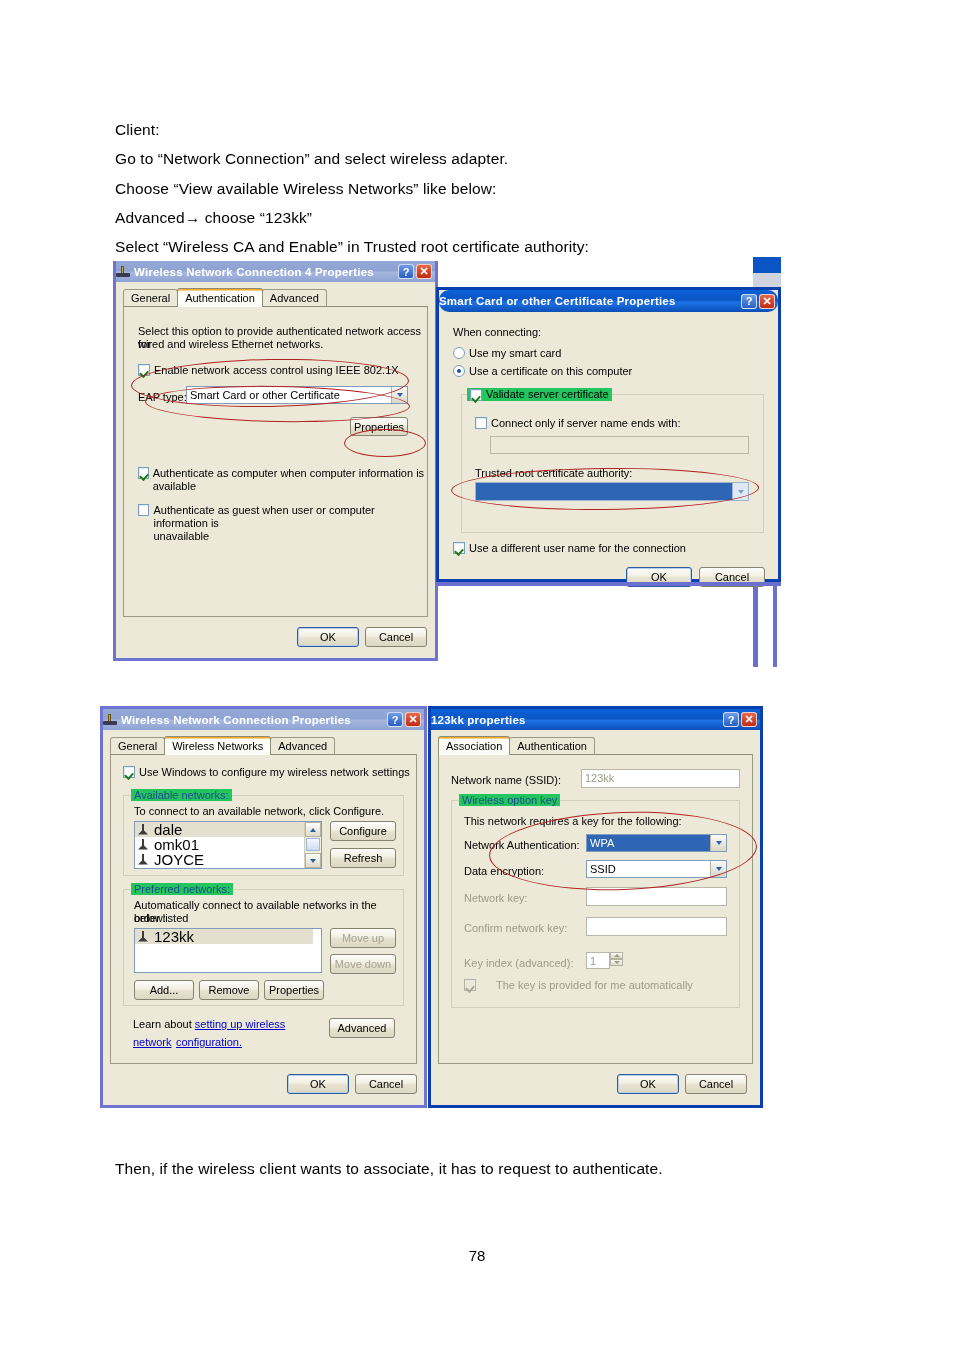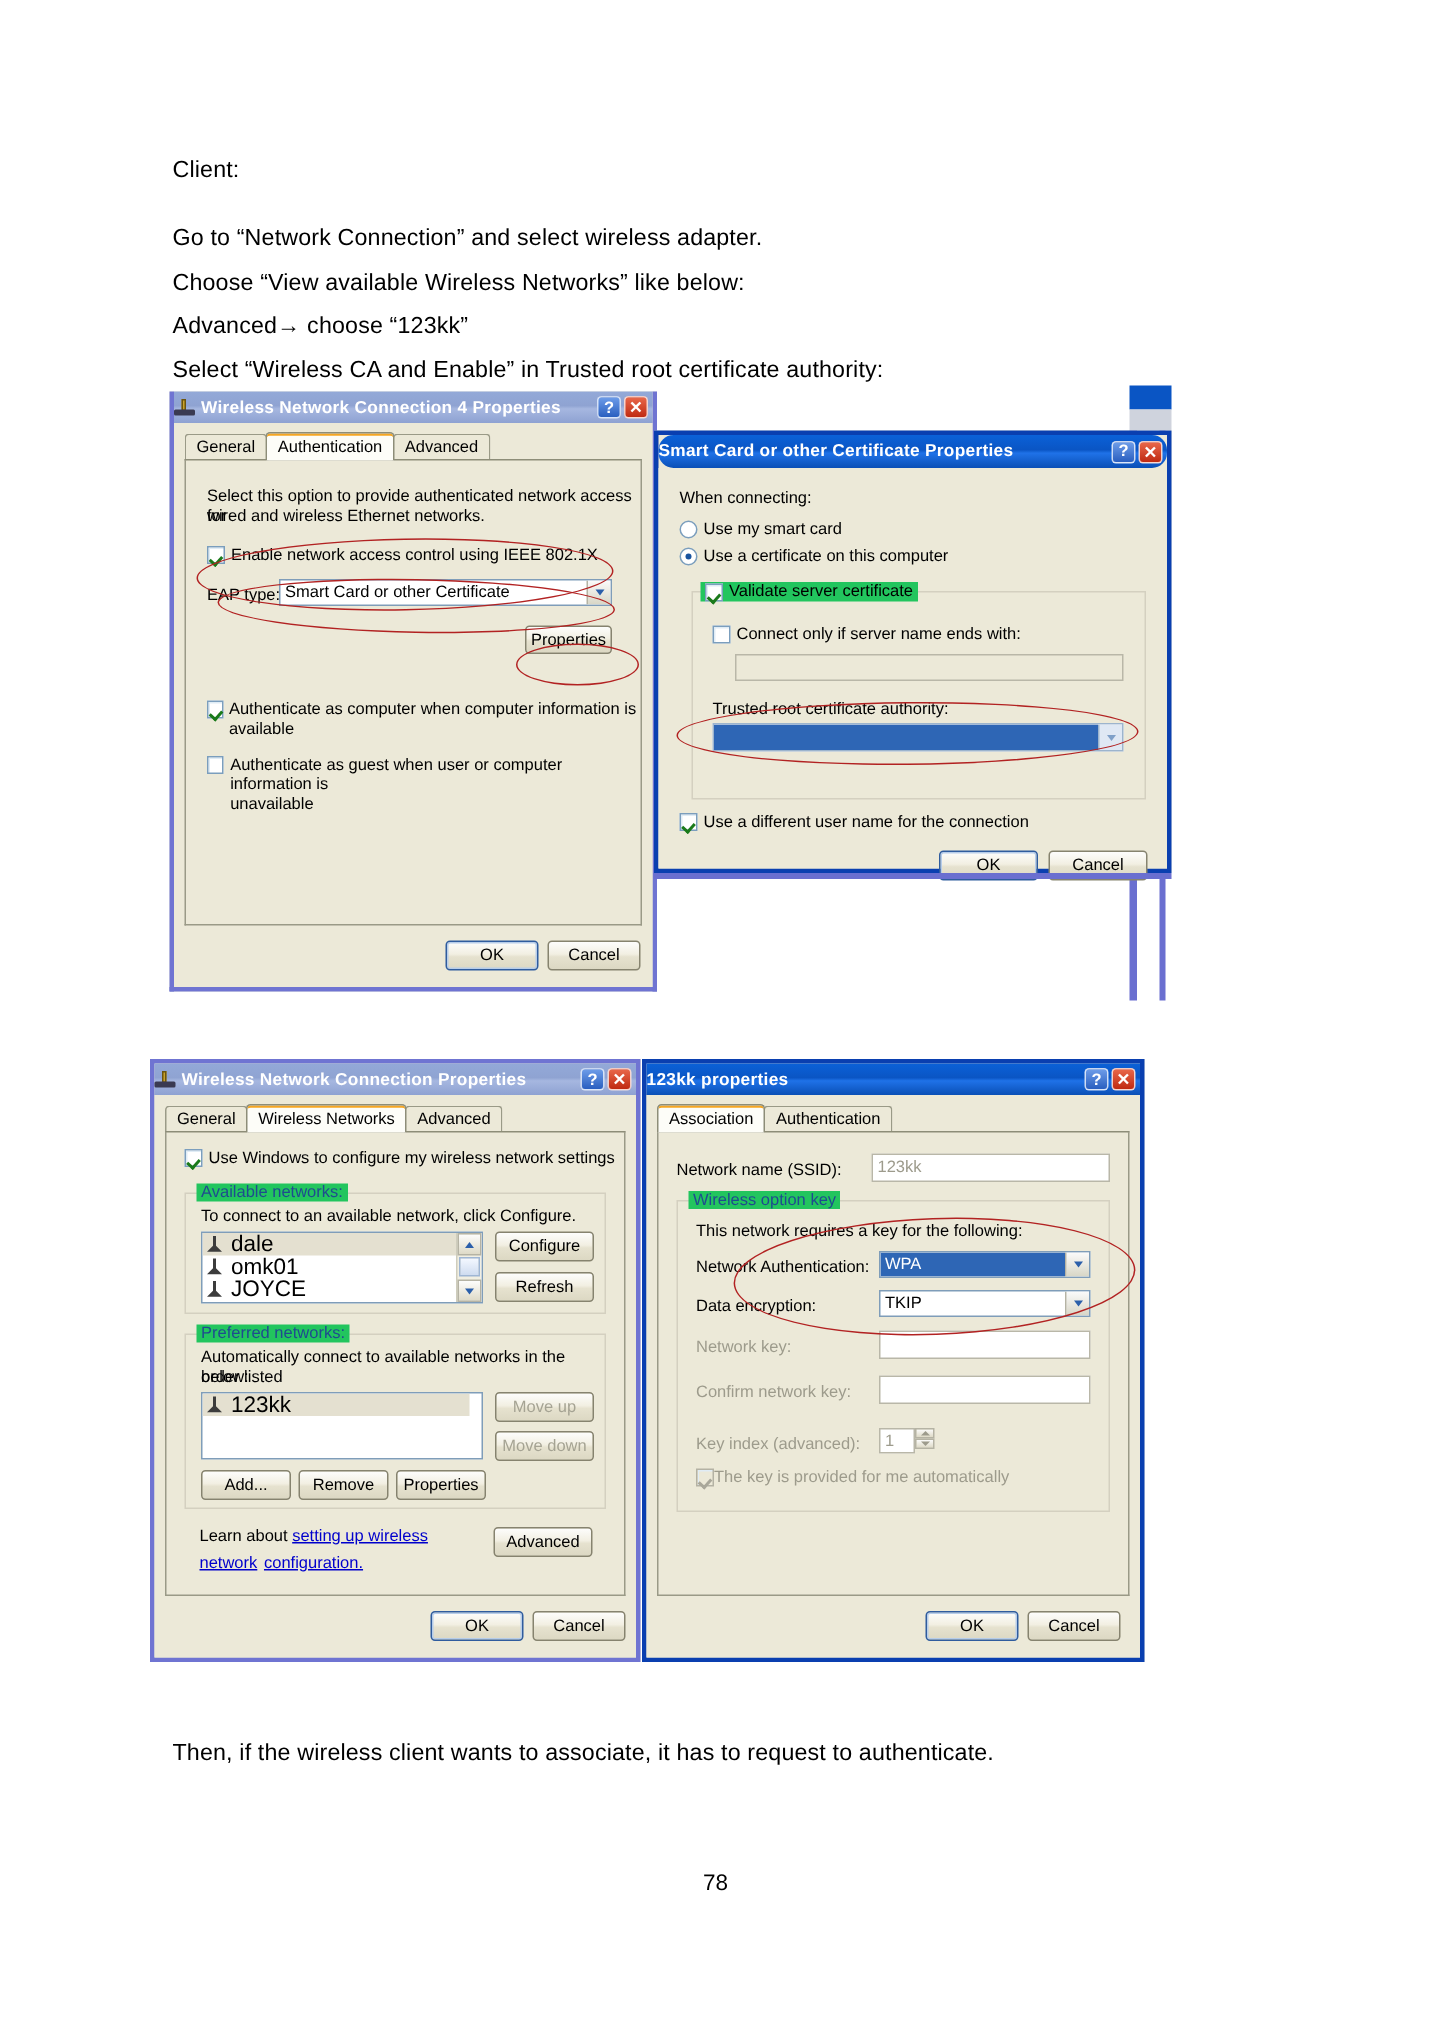--- a/index.html
+++ b/index.html
@@ -164,21 +164,21 @@
   .spin .d i{border-top:3px solid #9d9b8c;}
 
   .link{color:#0000cc;text-decoration:underline;}
 
   
   .ellipse{position:absolute;border:1.6px solid #b22222;border-radius:50%;background:transparent;pointer-events:none;}
 </style>
 </head>
 <body>
 
-<div class="doc-text" style="top:105px;">Client:</div>
+<div class="doc-text" style="top:121px;">Client:</div>
 <div class="doc-text" style="top:150px;">Go to “Network Connection” and select wireless adapter.</div>
 <div class="doc-text" style="top:180px;">Choose “View available Wireless Networks” like below:</div>
 <div class="doc-text" style="top:209px;">Advanced→ choose “123kk”</div>
 <div class="doc-text" style="top:238px;">Select “Wireless CA and Enable” in Trusted root certificate authority:</div>
 
 <div style="position:absolute;left:753px;top:257px;width:28px;height:16px;background:#0a55c4;"></div>
 <div style="position:absolute;left:753px;top:273px;width:28px;height:14px;background:#cfd3dd;"></div>
 <div style="position:absolute;left:753px;top:287px;width:5px;height:380px;background:#6a6fd0;"></div>
 <div style="position:absolute;left:758px;top:287px;width:23px;height:380px;background:#ffffff;"></div>
 <div style="position:absolute;left:773px;top:287px;width:4px;height:380px;background:#6a6fd0;"></div>
@@ -401,21 +401,21 @@
         <div class="lbl" style="position:absolute;left:12px;top:38px;">Network Authentication:</div>
         <div class="combo" style="position:absolute;left:134px;top:33px;right:12px;height:18px;align-items:flex-end;">
           <span class="val selhl">WPA</span>
           <span class="arw">
               <i></i>
             </span>
         </div>
 
         <div class="lbl" style="position:absolute;left:12px;top:64px;">Data encryption:</div>
         <div class="combo" style="position:absolute;left:134px;top:59px;right:12px;height:18px;">
-          <span class="val">TKIP</span>
+          <span class="val">SSID</span>
           <span class="arw">
               <i></i>
             </span>
         </div>
 
         <div class="lbl dim" style="position:absolute;left:12px;top:91px;">Network key:</div>
         <div class="tbox dis2" style="position:absolute;left:134px;top:86px;right:12px;height:19px;"></div>
 
         <div class="lbl dim" style="position:absolute;left:12px;top:121px;">Confirm network key:</div>
         <div class="tbox dis2" style="position:absolute;left:134px;top:116px;right:12px;height:19px;"></div>
@@ -426,21 +426,21 @@
           <div class="spin">
             <div class="u">
                 <i></i>
               </div>
             <div class="d">
                 <i></i>
               </div>
           </div>
         </div>
 
-        <div style="position:absolute;left:12px;top:178px;display:flex;align-items:flex-start;gap:0;">
+        <div style="position:absolute;left:12px;top:178px;display:flex;align-items:flex-start;gap:20px;">
           <span class="cb disabled on"></span>
           <span class="lbl dim">The key is provided for me automatically</span>
         </div>
       </div>
 
     </div>
 
     <div class="pb def" style="position:absolute;left:186px;bottom:11px;width:62px;height:20px;">OK</div>
     <div class="pb" style="position:absolute;left:254px;bottom:11px;width:62px;height:20px;">Cancel</div>
   </div>

